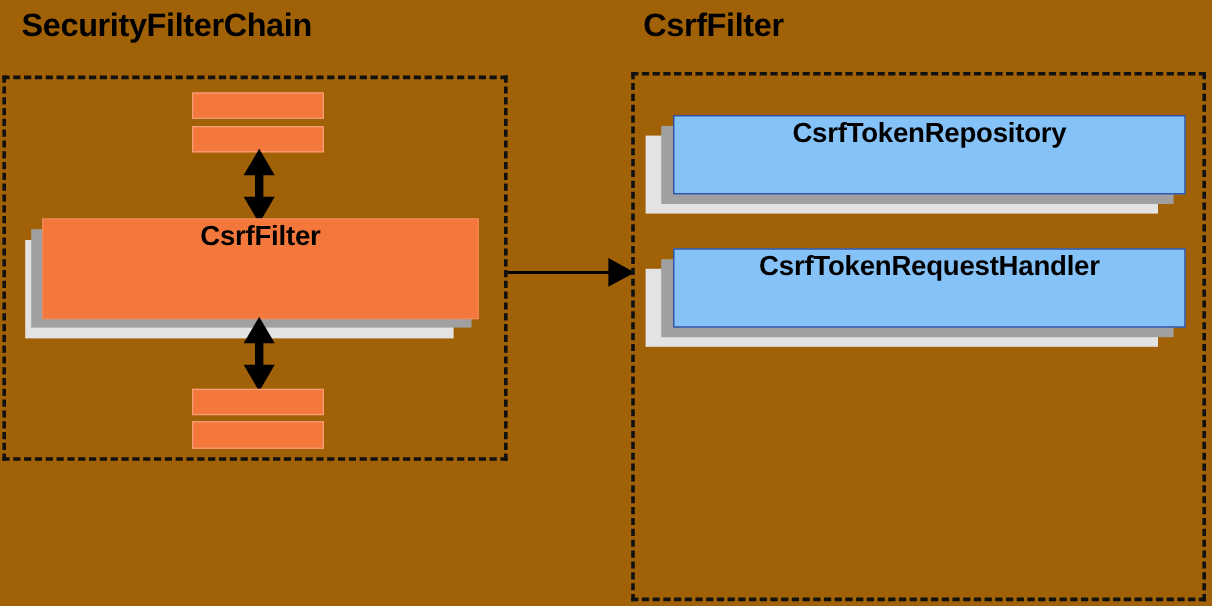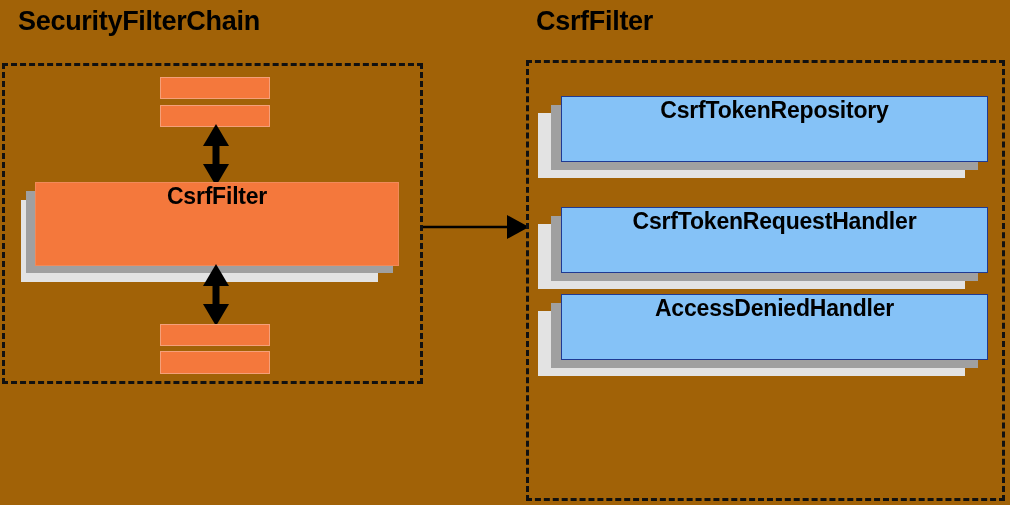--- a/index.html
+++ b/index.html
@@ -131,22 +131,15 @@
   </div>
 
   <div class="stack" style="left:538px; top:195px; width:450px; height:88px;margin-top:12px;">
     <div class="shadow-light" style="left:0px; top:17px; width:427px; height:65px;"></div>
     <div class="shadow-dark" style="left:13px; top:9px; width:427px; height:65px;"></div>
     <div class="face face-blue" style="left:23px; top:0px; width:427px; height:66px;">
       <span class="box-label">CsrfTokenRequestHandler</span>
     </div>
   </div>
 
-  <div class="stack" style="left:538px; top:294px; width:450px; height:88px;">
-    <div class="shadow-light" style="left:0px; top:17px; width:427px; height:65px;"></div>
-    <div class="shadow-dark" style="left:13px; top:9px; width:427px; height:65px;"></div>
-    <div class="face face-blue" style="left:23px; top:0px; width:427px; height:66px;">
-      <span class="box-label">AccessDeniedHandler</span>
-    </div>
-  </div>
 
 
 </div>
 
 </body></html>

